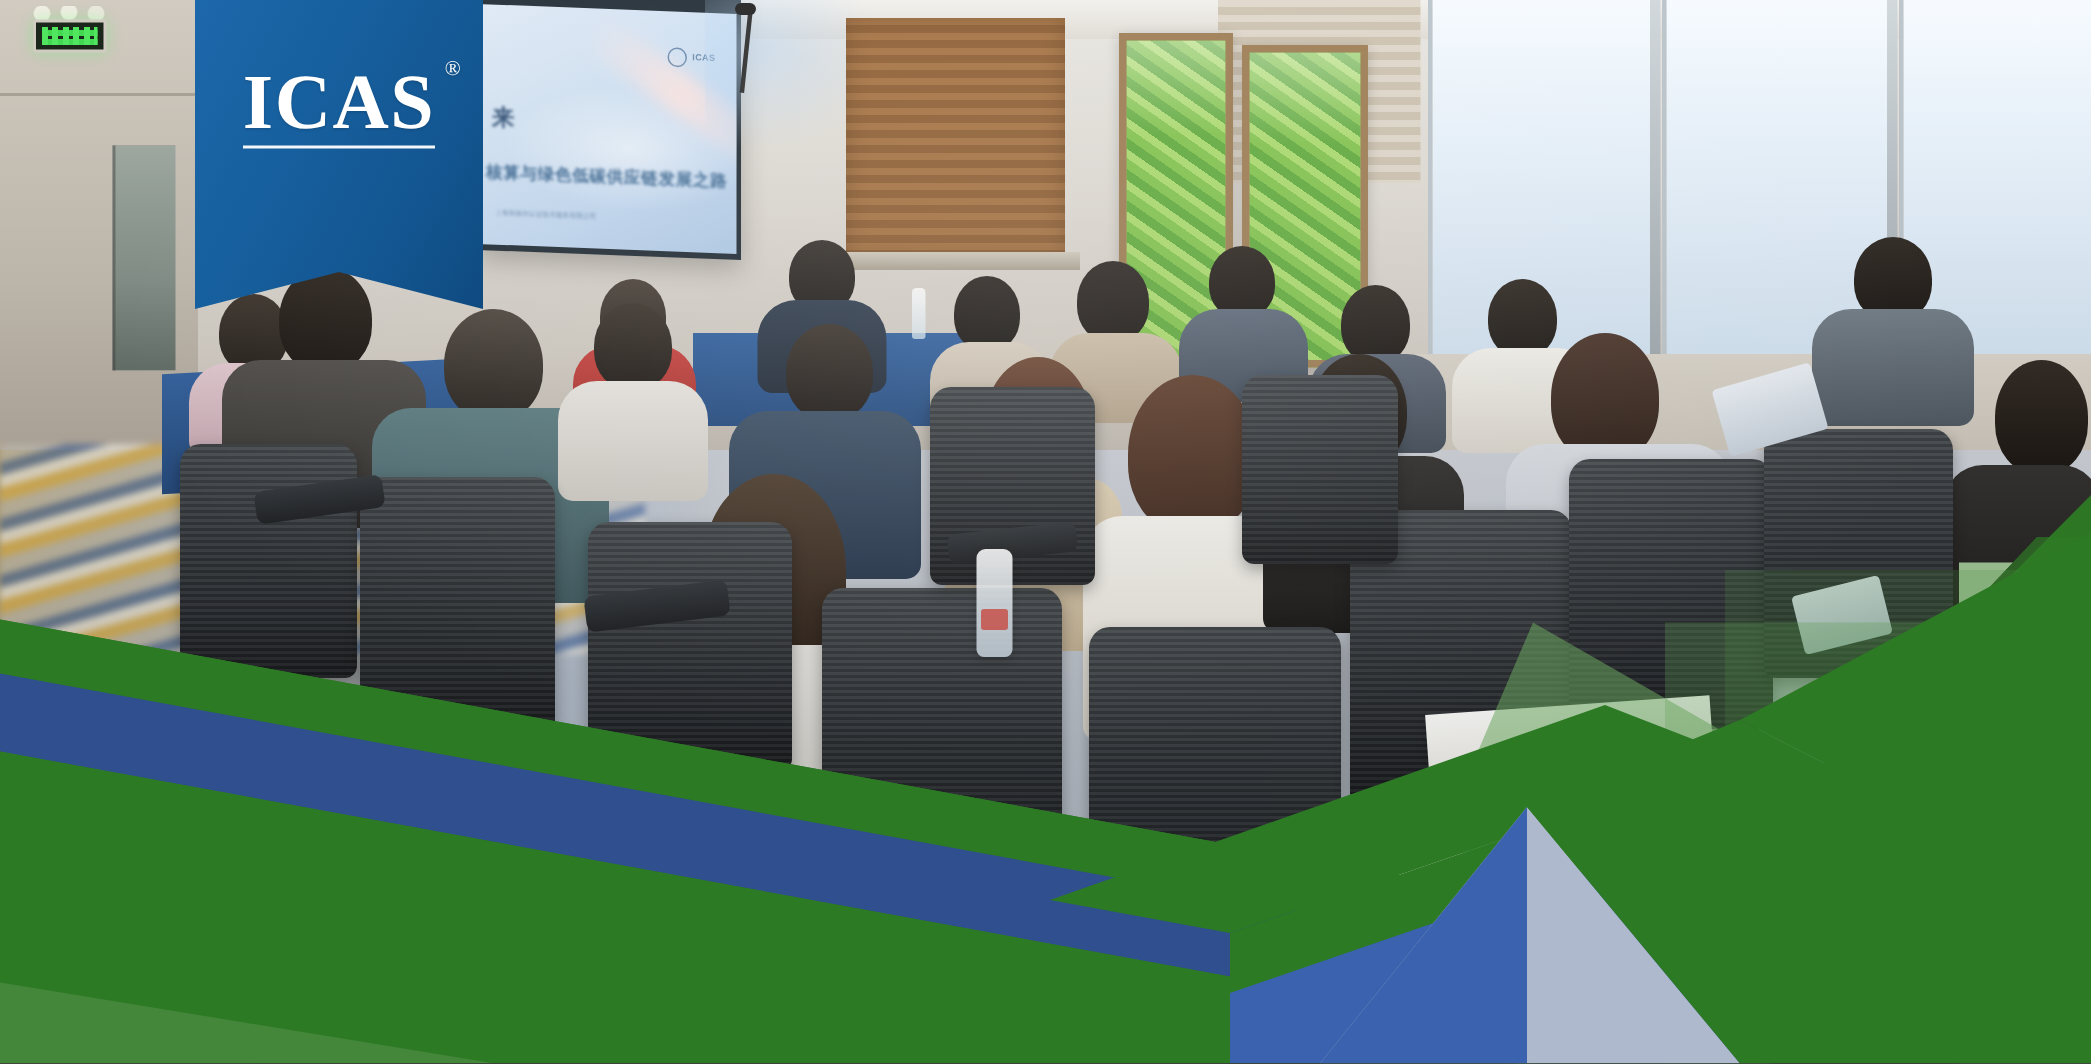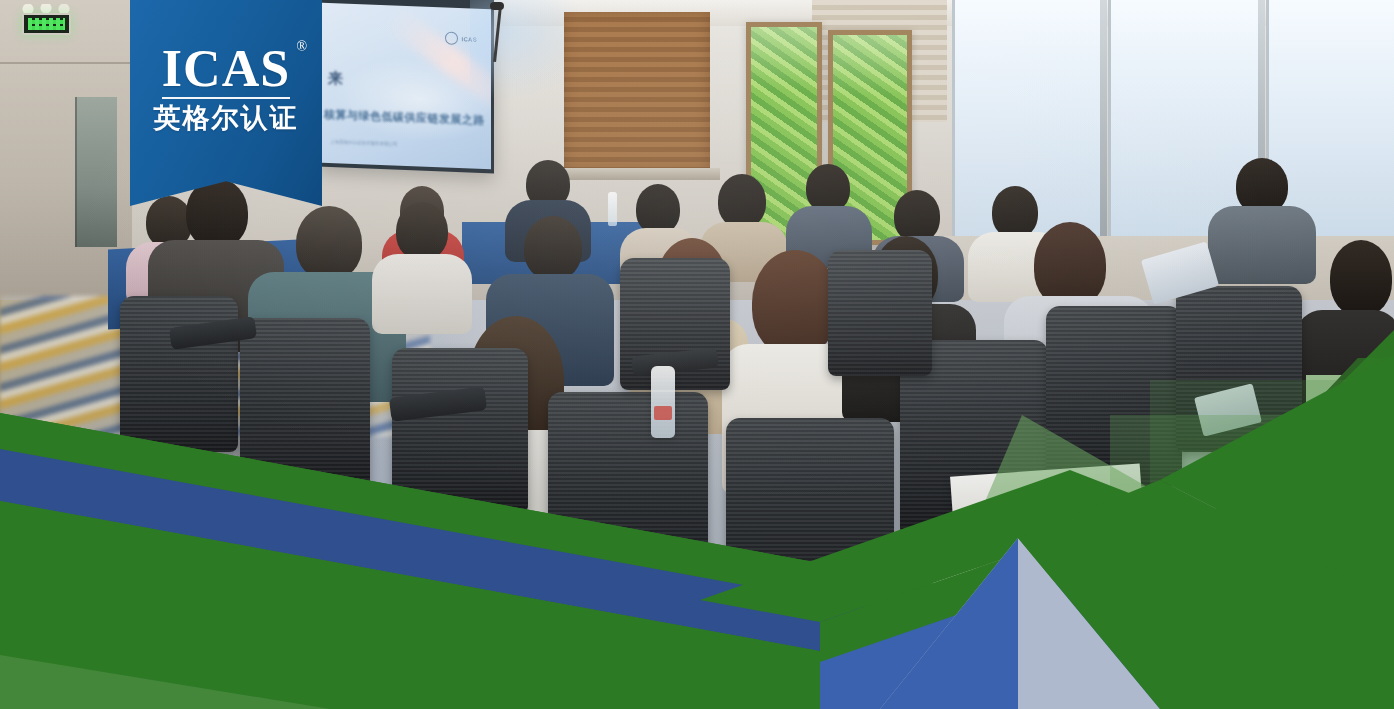--- a/index.html
+++ b/index.html
@@ -483,21 +483,20 @@
 
     <div class="soft"></div>
   </div>
 
   <div id="logo-panel">
     <div id="logo-wordmark">
       <span>ICAS</span>
       <span id="logo-reg">®</span>
     </div>
     <div id="logo-rule"></div>
-    <div id="logo-cn">英格尔认证</div>
   </div>
 
   <svg class="band" viewBox="0 0 1394 709" preserveAspectRatio="none">
 
     <g>
 
       <polygon points="1306,375 1394,375 1394,709 1306,709" fill="#9fc795" opacity="0.92"></polygon>
 
       <polygon points="1110,415 1394,415 1394,709 1110,709" fill="#5d9c52" opacity="0.30"></polygon>
 

